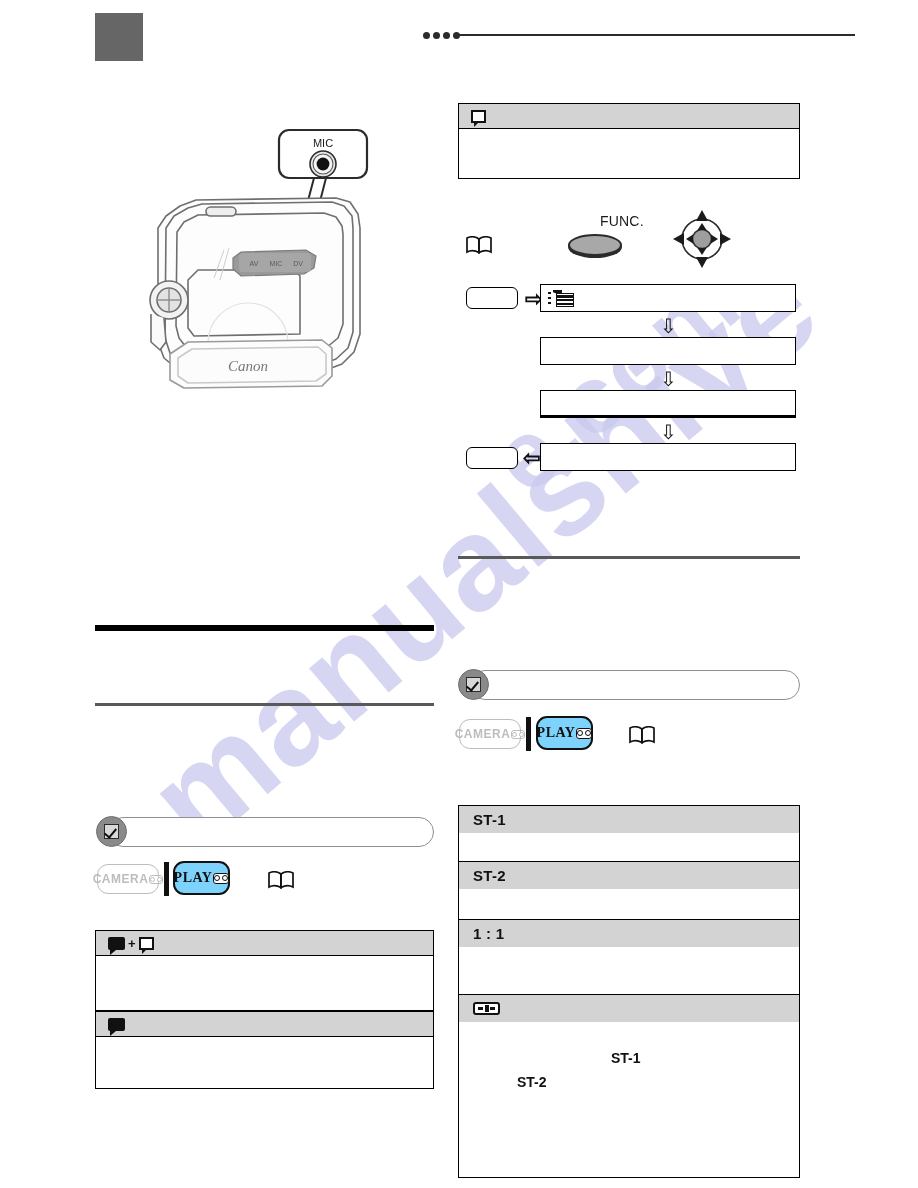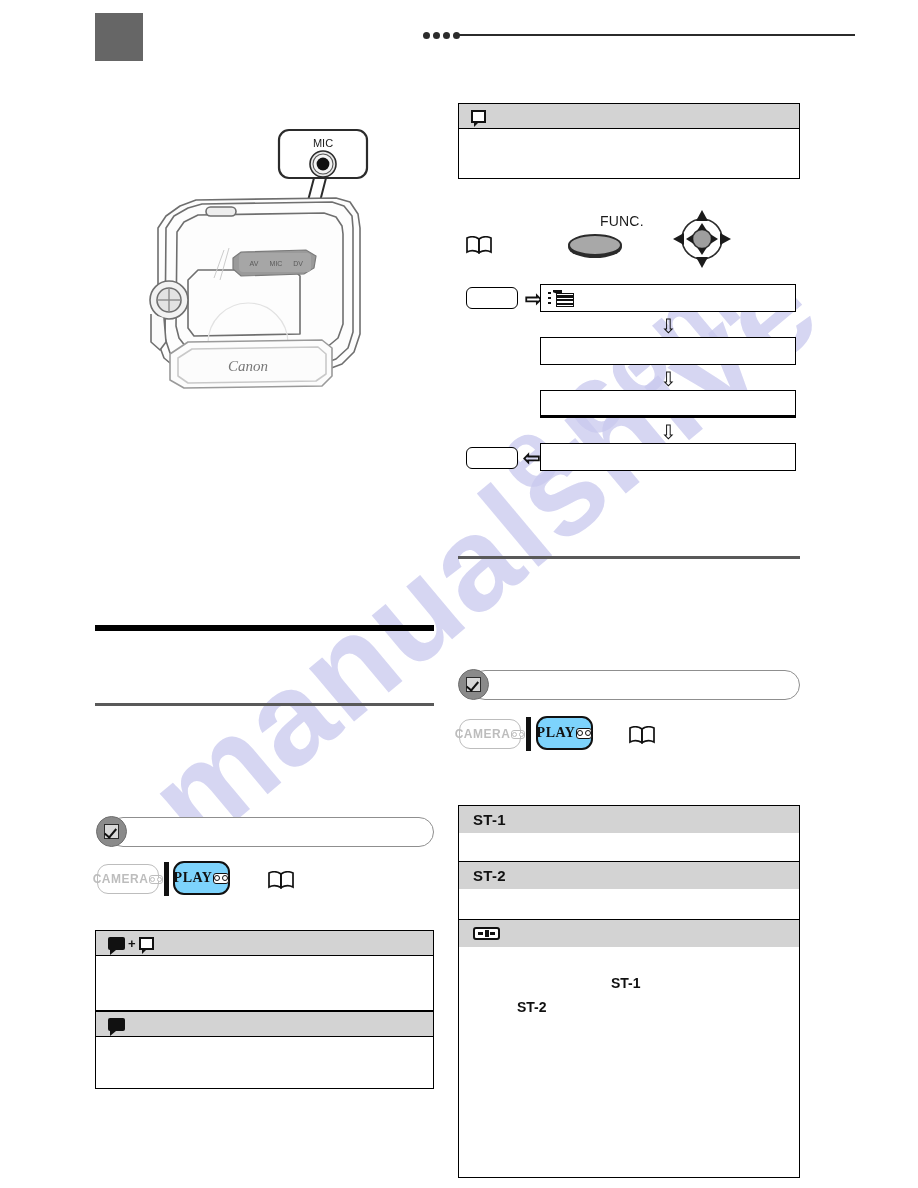--- a/index.html
+++ b/index.html
@@ -375,20 +375,26 @@
       <div class="opt-bd" style="height:27px;"></div>
     </div>
 
     <div class="opt-sec" style="height:58px;">
       <div class="opt-hd">
         <span class="hd-label">ST-2</span>
       </div>
       <div class="opt-bd" style="height:29px;"></div>
     </div>
 
+    <div class="opt-sec" style="height:75px;">
+      <div class="opt-hd">
+        <span class="hd-label">1 : 1</span>
+      </div>
+      <div class="opt-bd" style="height:46px;"></div>
+    </div>
 
     <div class="opt-sec" style="height:95px; position:relative;">
       <div class="opt-hd">
         <span class="ico-index">
           <i class="dash"></i><i class="bar"></i><i class="dash"></i>
         </span>
         <span class="hd-label"></span>
       </div>
       <div class="opt-bd" style="height:66px; position:relative;">
         <span class="opt-note" style="left:152px; top:28px;">ST-1</span>

